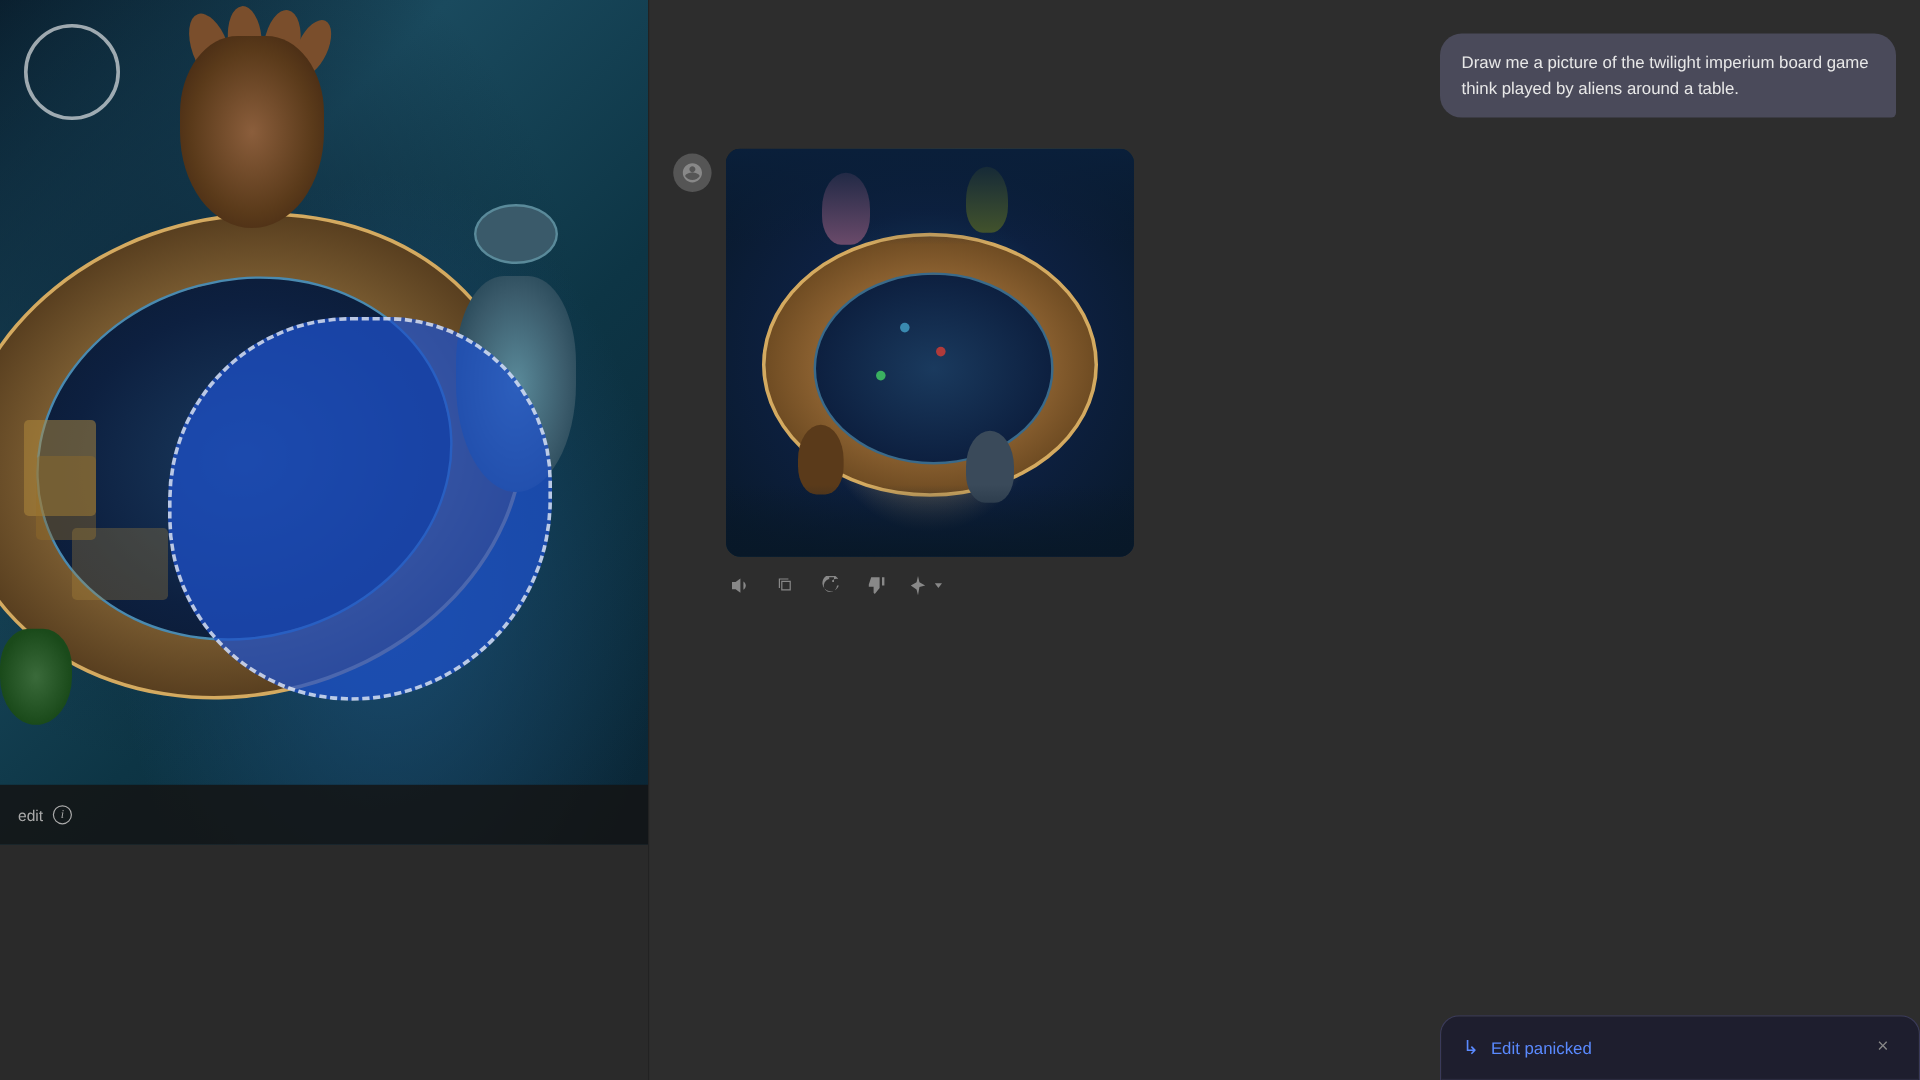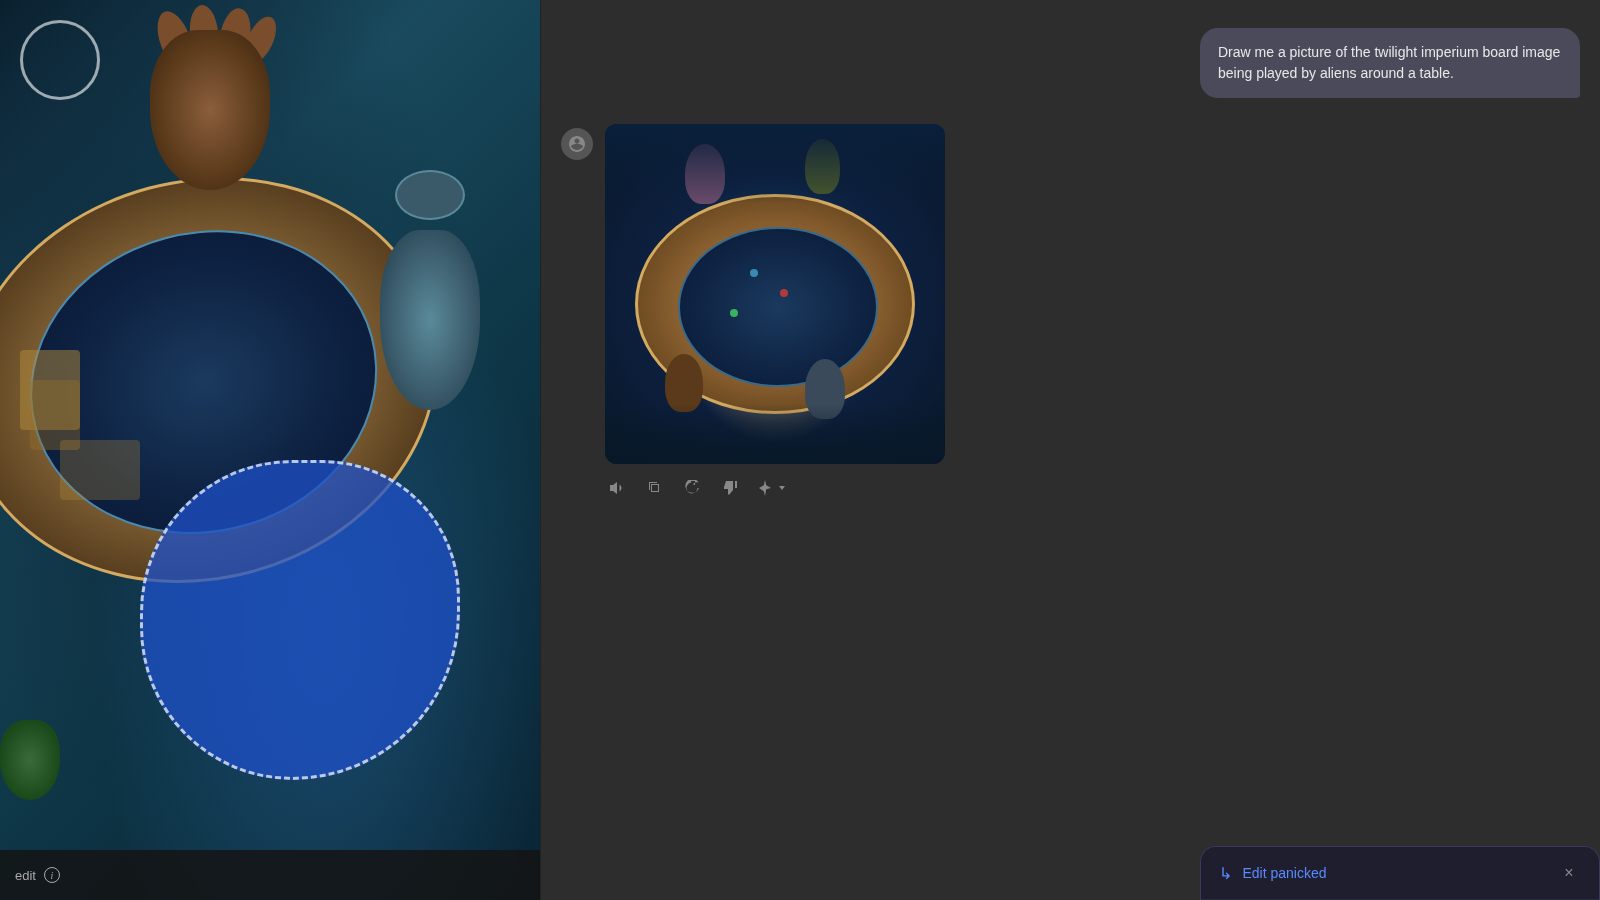--- a/index.html
+++ b/index.html
@@ -8,21 +8,21 @@
       height: 900px;
       overflow: hidden;
       background: #2a2a2a;
       font-family: -apple-system, BlinkMacSystemFont, 'Segoe UI', sans-serif;
       display: flex;
     }
 
     
     .image-panel {
       width: 540px;
-      height: 900px;
+      height: 704px;
       position: relative;
       flex-shrink: 0;
       overflow: hidden;
       background: #404040;
     }
 
     
     .image-canvas {
       width: 100%;
       height: 100%;
@@ -440,21 +440,21 @@
   </div>
 </div>
 
 <div class="divider"></div>
 
 <div class="chat-panel">
   <div class="chat-content">
 
     <div class="user-message-container">
       <div class="user-bubble">
-        <span>Draw me a picture of the twilight imperium board image being played by aliens around a table.</span>
+        <span>Draw me a picture of the twilight imperium board game think played by aliens around a table.</span>
       </div>
     </div>
 
     <div class="ai-message-container">
 
       <div class="ai-avatar">
         <svg width="20" height="20" viewBox="0 0 20 20" fill="none">
           <path d="M10 2C5.58 2 2 5.58 2 10s3.58 8 8 8 8-3.58 8-8-3.58-8-8-8zm0 2.5c1.38 0 2.5 1.12 2.5 2.5S11.38 9.5 10 9.5 7.5 8.38 7.5 7 8.62 4.5 10 4.5zM10 16c-2.5 0-4.71-1.28-6-3.22.03-1.99 4-3.08 6-3.08 1.99 0 5.97 1.09 6 3.08C14.71 14.72 12.5 16 10 16z" fill="#888"></path>
         </svg>
       </div>

